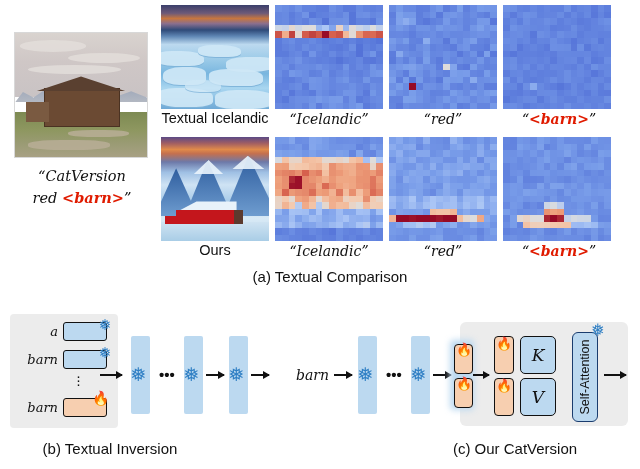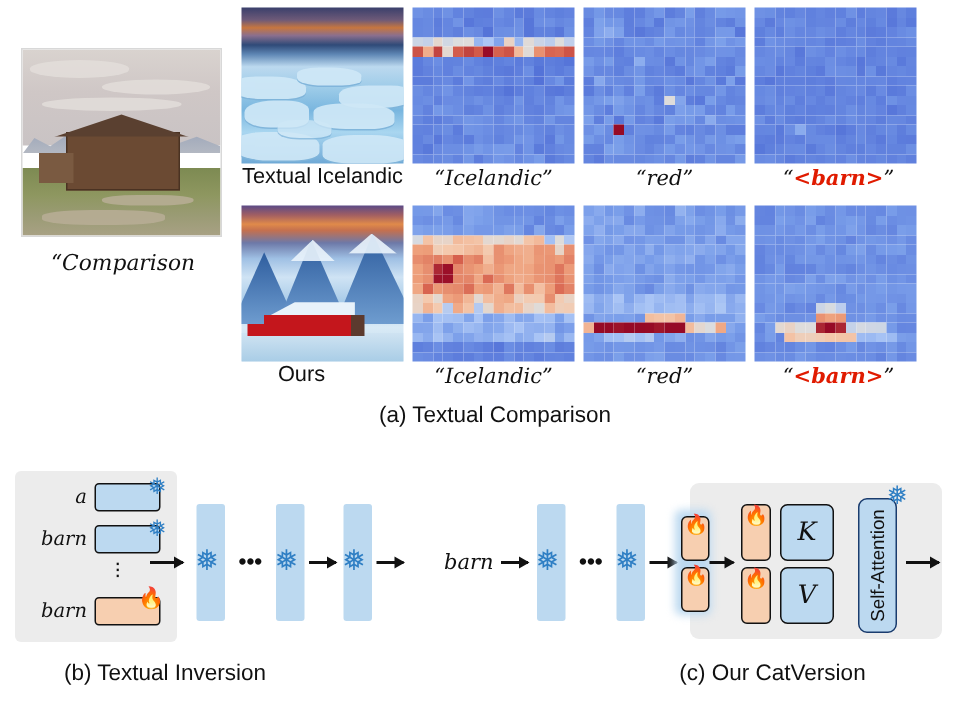--- a/index.html
+++ b/index.html
@@ -106,21 +106,24 @@
   <div class="ri-mtn2"></div>
   <div class="ri-ground"></div>
   <div class="ri-dirt" style="left:10%;bottom:6%;width:62%;height:8%"></div>
   <div class="ri-dirt" style="left:40%;bottom:16%;width:46%;height:6%"></div>
   <div class="ri-barn"></div>
   <div class="ri-roof"></div>
   <div class="ri-shed"></div>
 </div>
 
 <div id="prompt-text" class="abs">
-  <div>“Comparison</div>
+  <div>“CatVersion</div>
+  <div>
+    <span>red </span><span class="tok">&lt;barn&gt;</span><span>”</span>
+  </div>
 </div>
 
 <div class="cellimg gi-a abs" style="left:161px;top:5px">
   <div class="ice" style="left:-6%;top:44%;width:46%;height:15%"></div>
   <div class="ice" style="left:34%;top:38%;width:40%;height:12%"></div>
   <div class="ice" style="left:60%;top:50%;width:46%;height:14%;border-radius:40% 30% 45% 35%"></div>
   <div class="ice" style="left:2%;top:60%;width:40%;height:17%;border-radius:45% 35% 30% 40%"></div>
   <div class="ice" style="left:44%;top:62%;width:50%;height:16%"></div>
   <div class="ice" style="left:-4%;top:80%;width:52%;height:18%"></div>
   <div class="ice" style="left:50%;top:82%;width:56%;height:18%;border-radius:35% 45% 40% 30%"></div>
@@ -915,21 +918,21 @@
   <div class="peak" style="left:22%;top:22%;width:44%;height:54%;clip-path:polygon(0 100%,48% 0,100% 100%)"></div>
   <div class="peak" style="left:58%;top:18%;width:50%;height:58%;clip-path:polygon(0 100%,46% 0,100% 100%)"></div>
   <div class="snowcap" style="left:30%;top:22%;width:28%;height:14%;clip-path:polygon(0 100%,50% 0,100% 100%);opacity:.9"></div>
   <div class="snowcap" style="left:66%;top:18%;width:30%;height:13%;clip-path:polygon(0 100%,48% 0,100% 100%);opacity:.9"></div>
   <div style="position:absolute;left:0;bottom:0;width:100%;height:18%;background:linear-gradient(#cfe3f2,#a9cde6)"></div>
   <div class="barn-roof" style="left:12%;top:62%;width:58%;height:9%;clip-path:polygon(8% 100%,36% 0,100% 0,100% 100%)"></div>
   <div class="barn-b" style="left:14%;top:70%;width:56%;height:14%"></div>
   <div class="barn-b" style="left:4%;top:76%;width:16%;height:8%"></div>
   <div style="position:absolute;left:68%;top:70%;width:8%;height:14%;background:#5c3a2e"></div>
 </div>
-<div class="rlabel abs" style="left:147px;top:242px;width:108px">Ours</div>
+<div class="rlabel abs" style="left:161px;top:242px;width:108px">Ours</div>
 
 <div class="heat abs" id="h-ou-ice" style="left:275px;top:137px">
     <i style="background:rgb(117,153,231)"></i>
     <i style="background:rgb(118,153,231)"></i>
     <i style="background:rgb(131,165,235)"></i>
     <i style="background:rgb(107,141,227)"></i>
     <i style="background:rgb(109,143,227)"></i>
     <i style="background:rgb(131,165,236)"></i>
     <i style="background:rgb(128,163,235)"></i>
     <i style="background:rgb(120,155,232)"></i>

